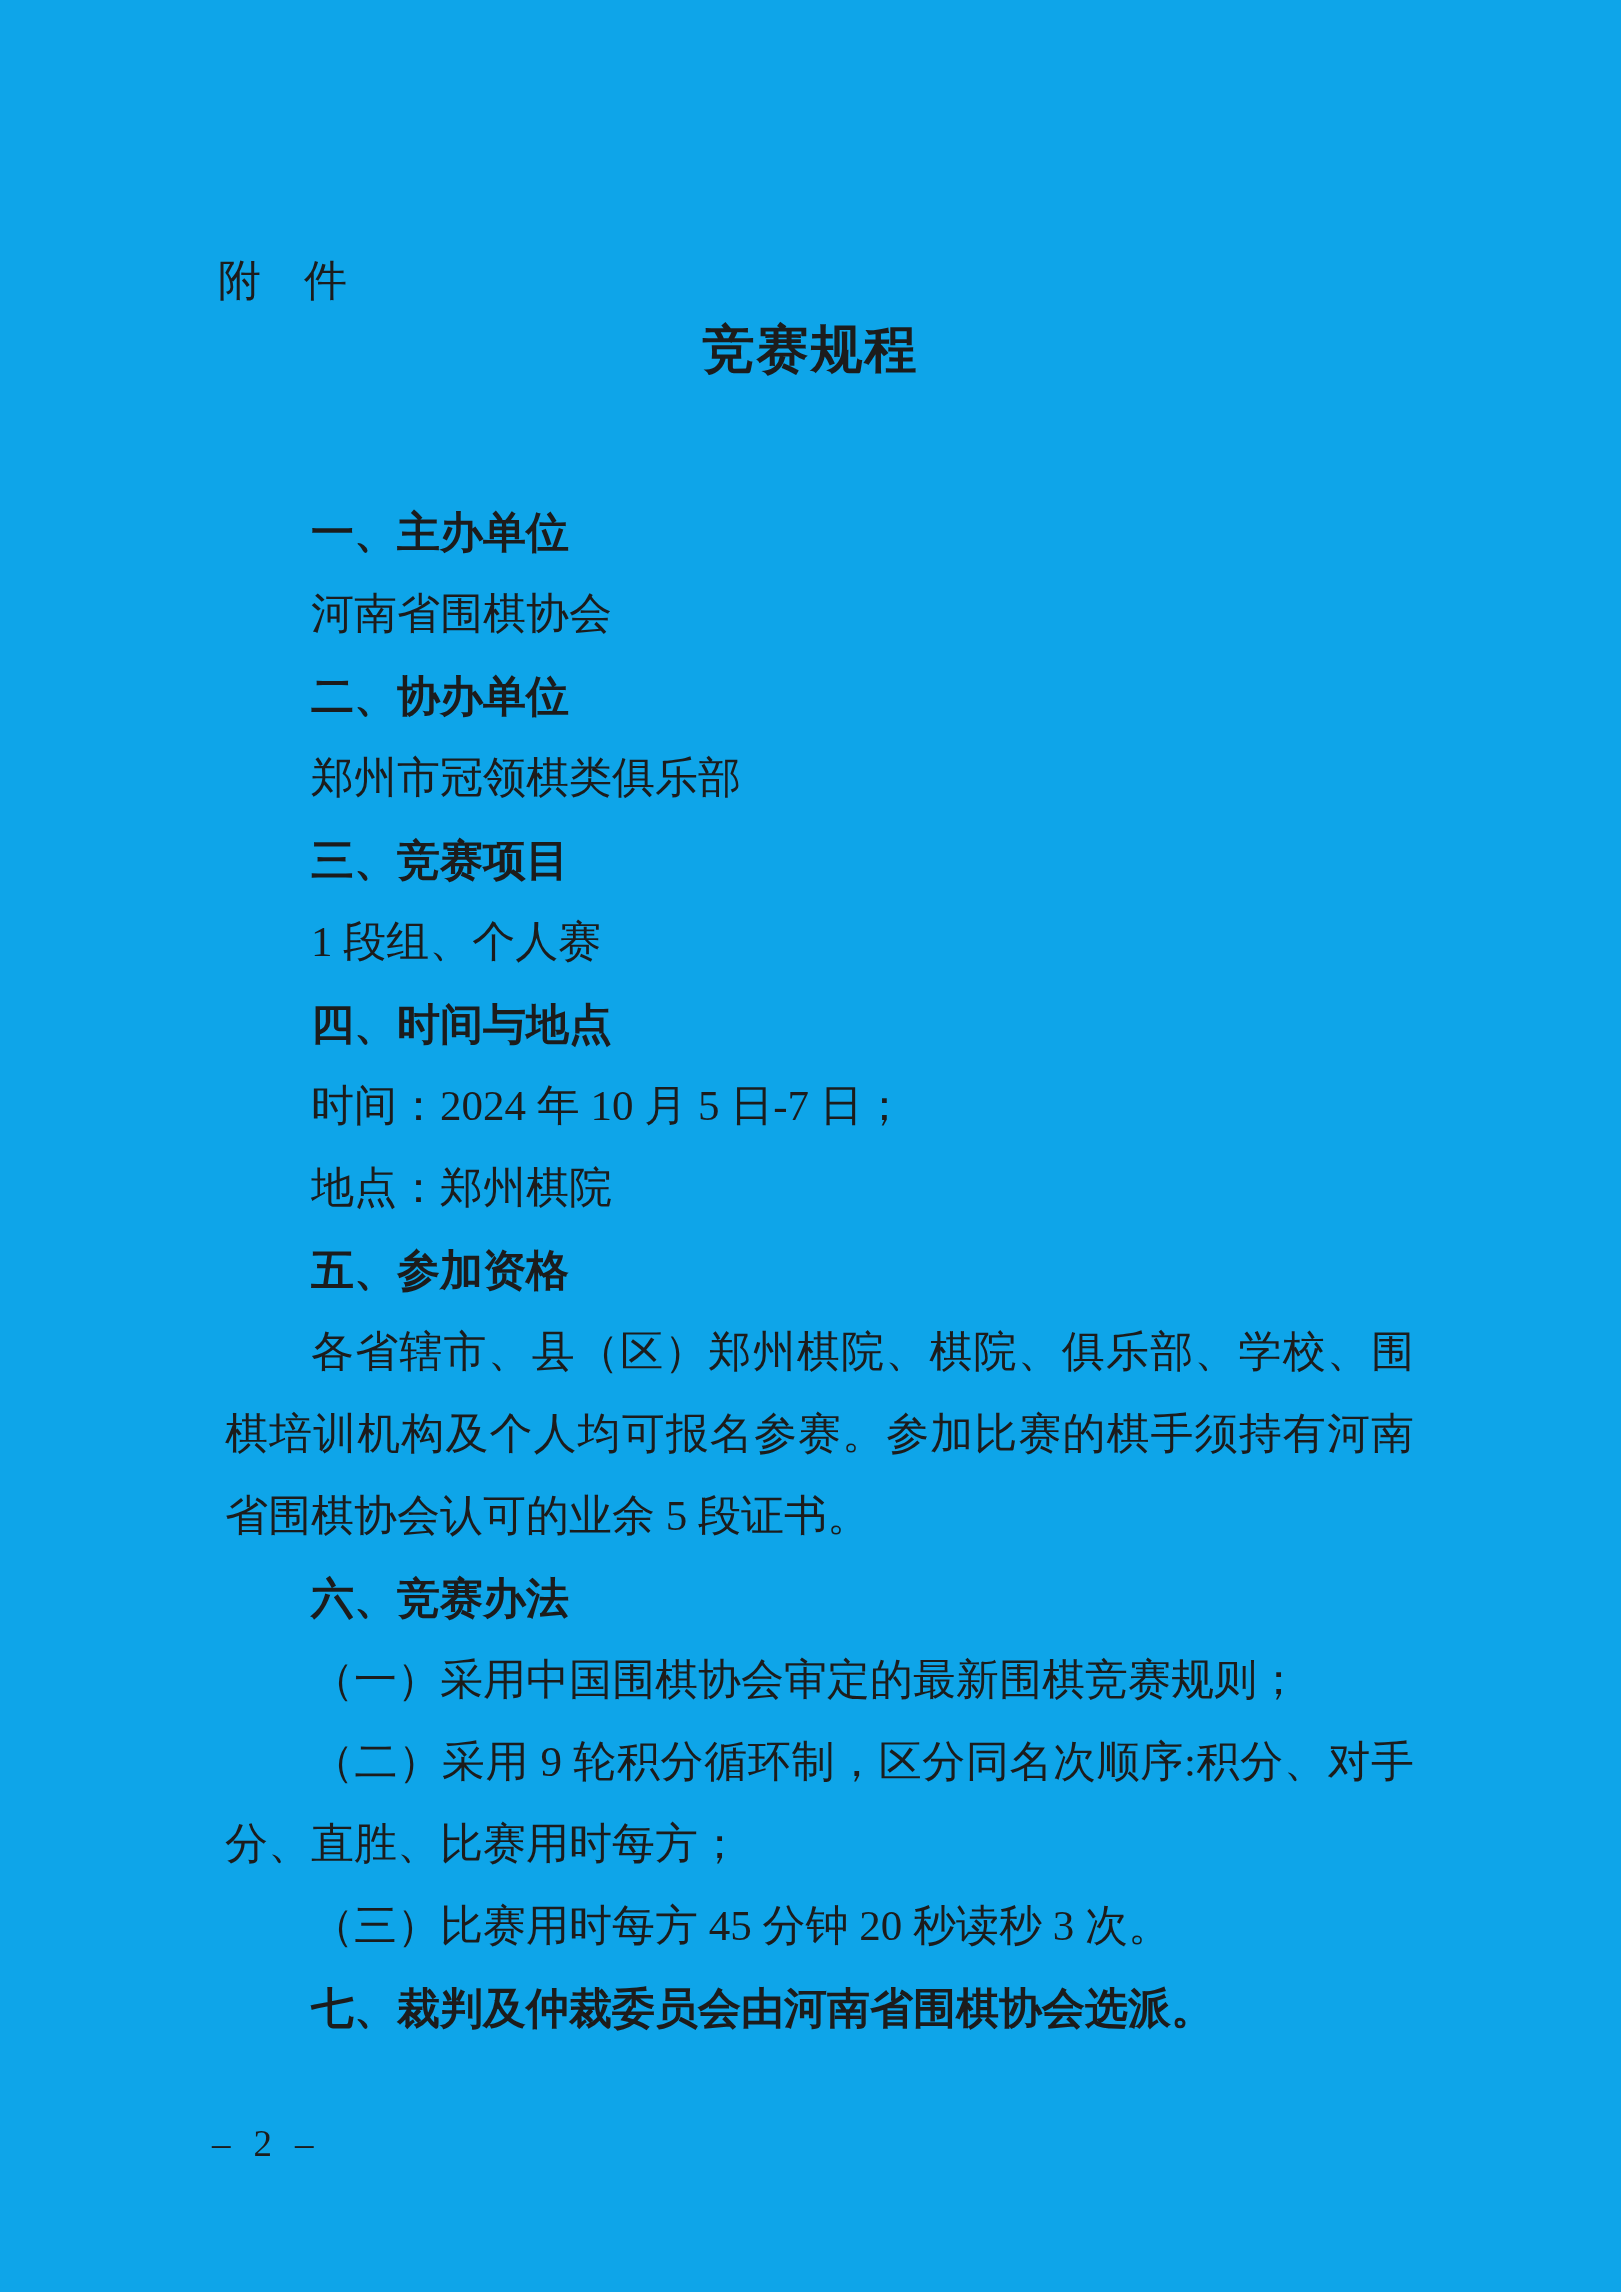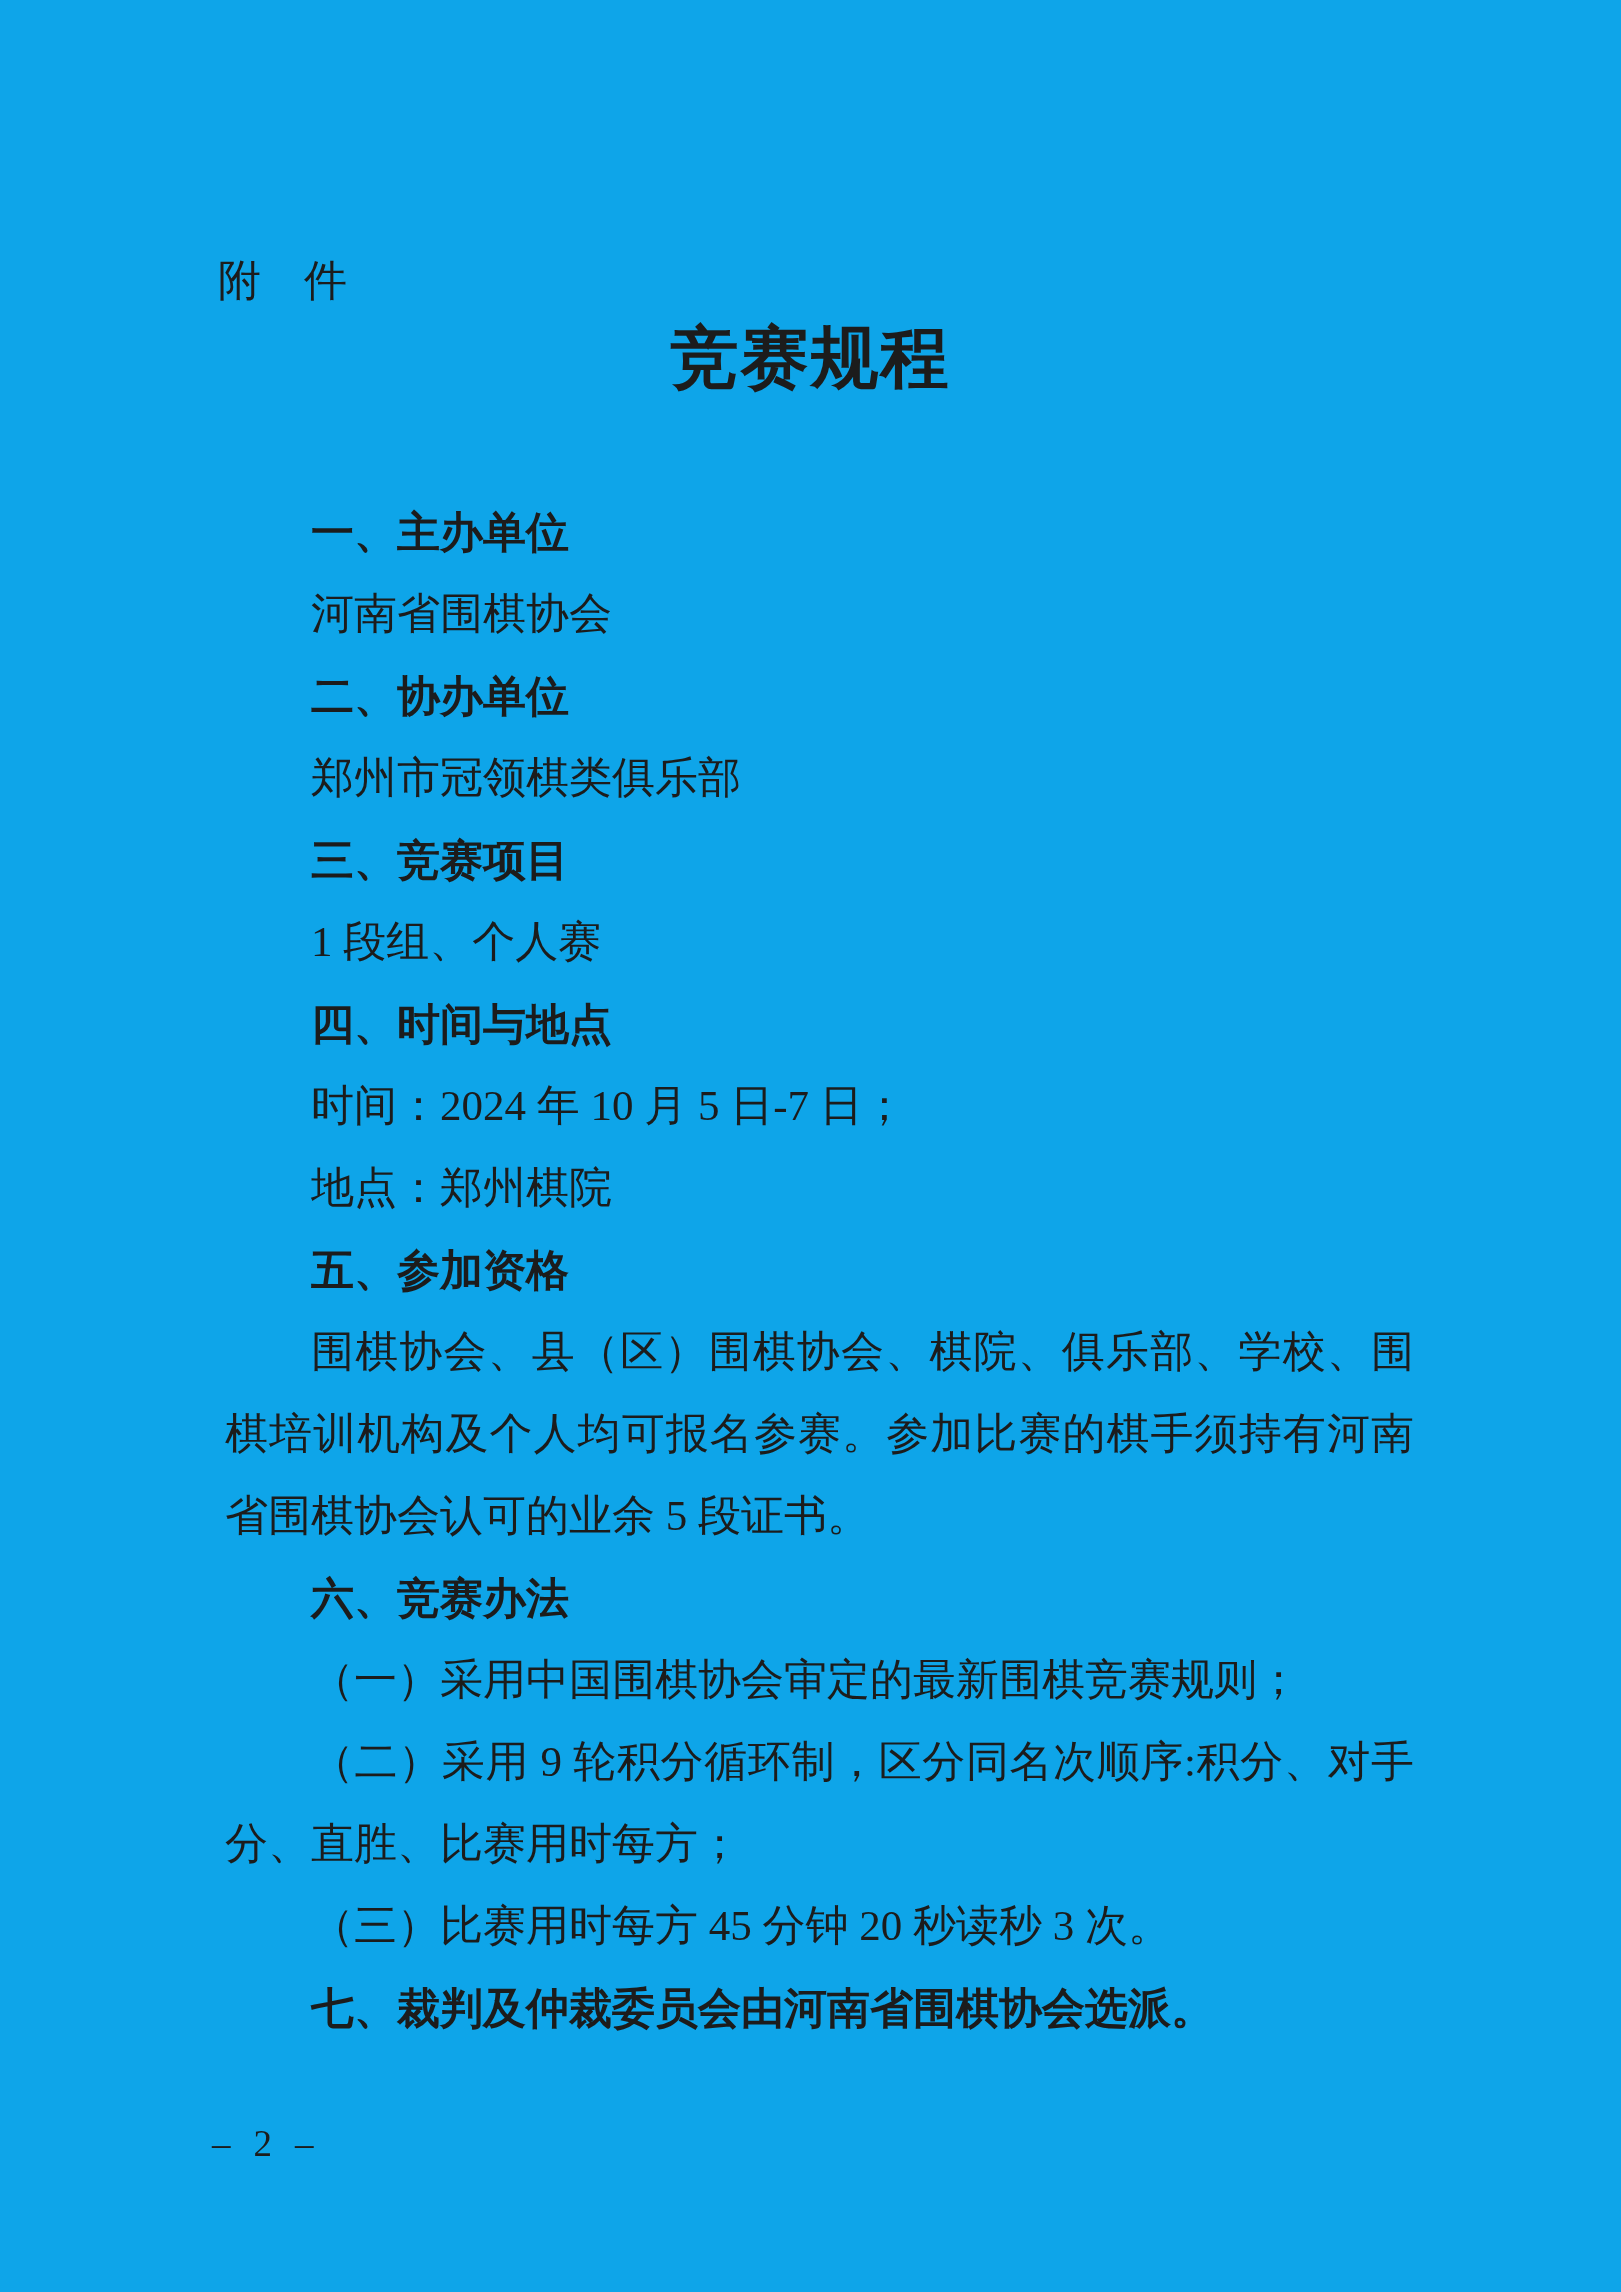--- a/index.html
+++ b/index.html
@@ -27,21 +27,21 @@
   }
   .doc-title {
     position: absolute;
     left: 0;
     right: 0;
     top: 323px;
     margin: 0;
     text-align: center;
     font-family: "Liberation Sans", sans-serif;
     font-weight: 700;
-    font-size: 68px;
+    font-size: 52px;
     line-height: 1;
     letter-spacing: 2px;
   }
   .content {
     position: absolute;
     left: 218px;
     top: 491px;
     width: 1189px;
     margin-left: 7px;
   }
@@ -98,21 +98,21 @@
       <div class="line heading">一、主办单位</div>
       <div class="line body">河南省围棋协会</div>
       <div class="line heading">二、协办单位</div>
       <div class="line body">郑州市冠领棋类俱乐部</div>
       <div class="line heading">三、竞赛项目</div>
       <div class="line body">1 段组、个人赛</div>
       <div class="line heading">四、时间与地点</div>
       <div class="line body">时间：2024 年 10 月 5 日-7 日；</div>
       <div class="line body">地点：郑州棋院</div>
       <div class="line heading">五、参加资格</div>
-      <div class="line body-justified">围棋协会、县（区）围棋协会、棋院、俱乐部、学校、围</div>
+      <div class="line body-justified">各省辖市、县（区）郑州棋院、棋院、俱乐部、学校、围</div>
       <div class="line body-flush-justified">棋培训机构及个人均可报名参赛。参加比赛的棋手须持有河南</div>
       <div class="line body-flush">省围棋协会认可的业余 5 段证书。</div>
       <div class="line heading">六、竞赛办法</div>
       <div class="line body">（一）采用中国围棋协会审定的最新围棋竞赛规则；</div>
       <div class="line body-justified">（二）采用 9 轮积分循环制，区分同名次顺序:积分、对手</div>
       <div class="line body-flush">分、直胜、比赛用时每方；</div>
       <div class="line body">（三）比赛用时每方 45 分钟 20 秒读秒 3 次。</div>
       <div class="line heading">七、裁判及仲裁委员会由河南省围棋协会选派。</div>
     </div>
 

